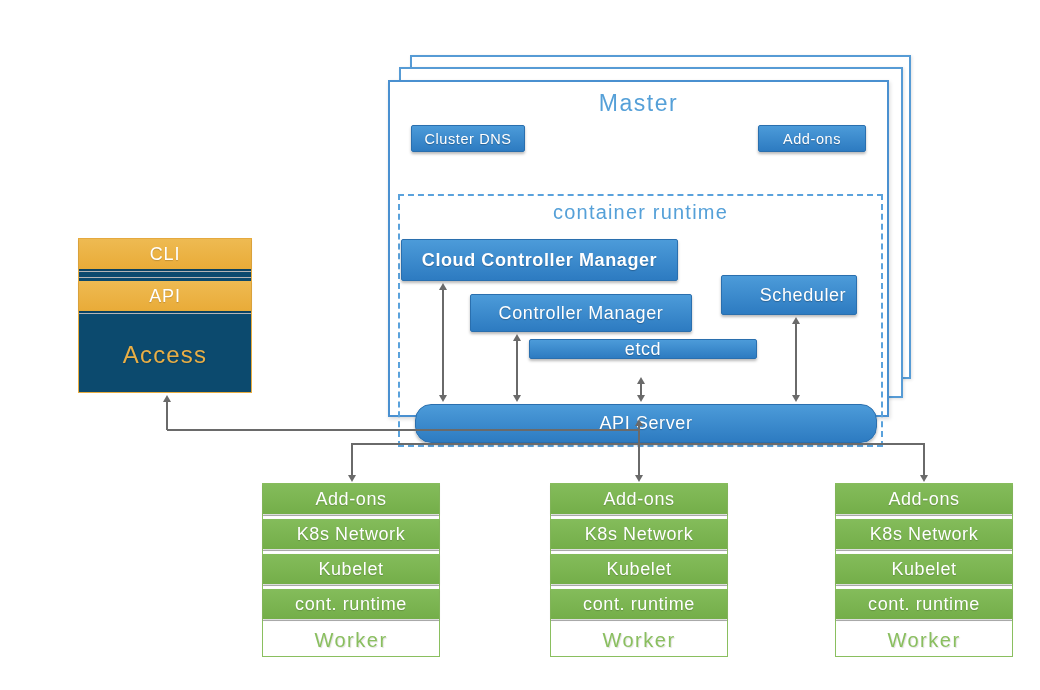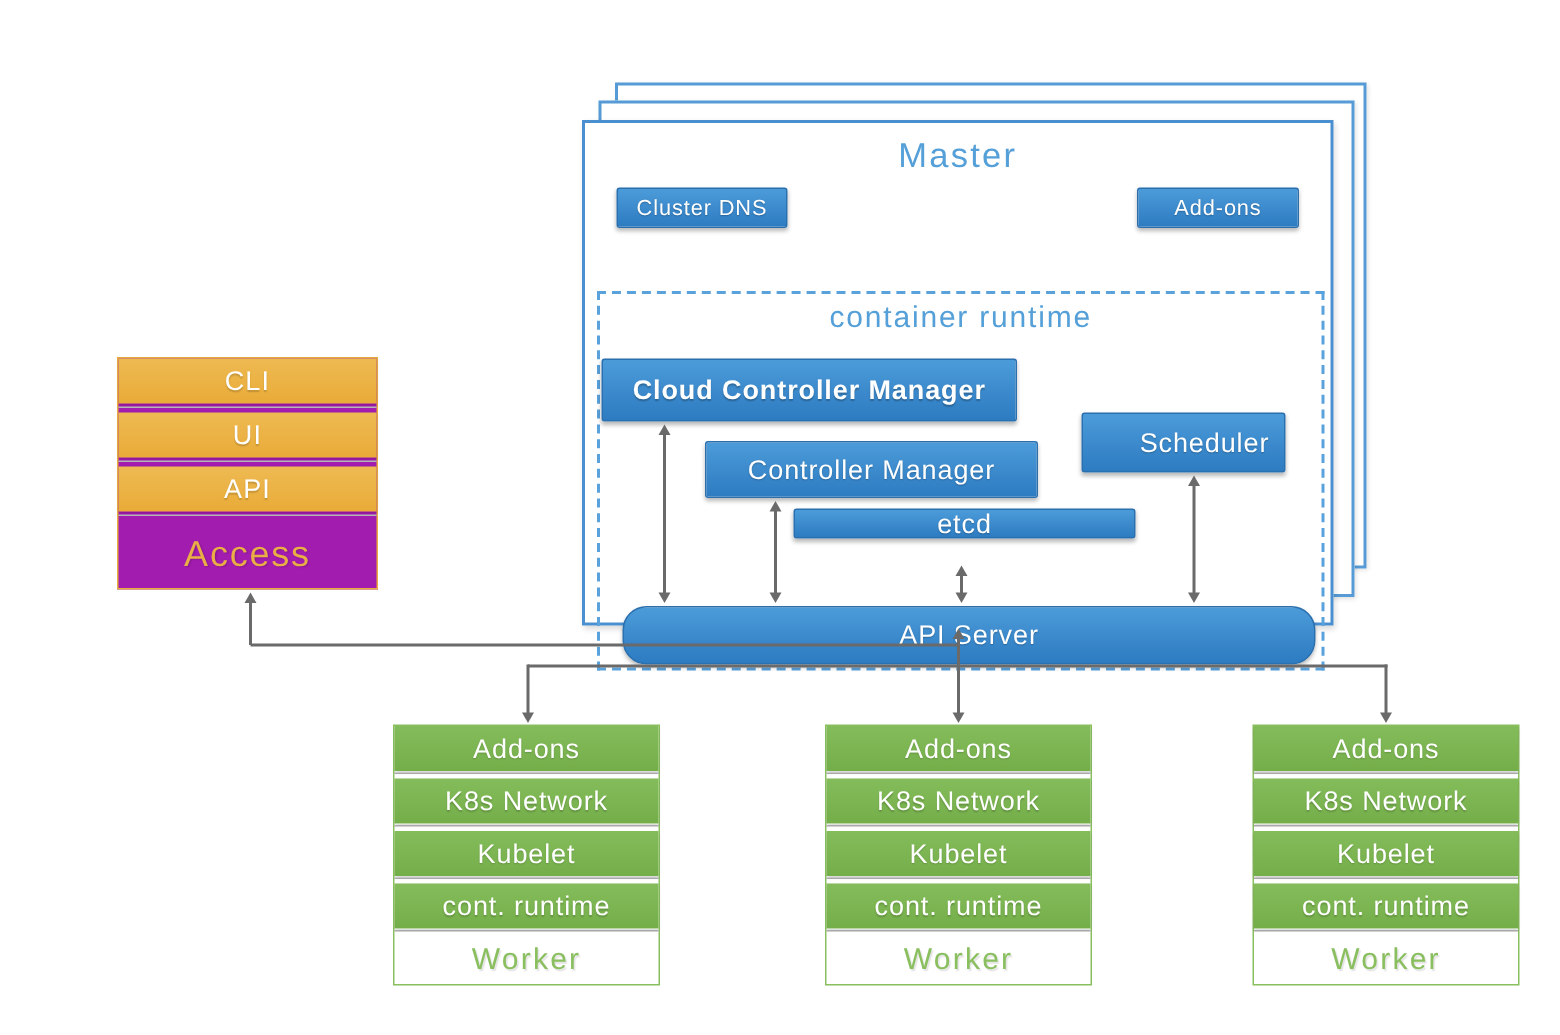--- a/index.html
+++ b/index.html
@@ -52,21 +52,21 @@
 
   .v-access { left:163px; top:401px; height:29px; }
   .h-access { left:167px; top:429px; width:473px; }
   .h-workers{ left:352px; top:443px; width:573px; }
   .v-w1 { left:348px; top:443px; height:33px; }
   .v-mid{ left:635px; top:425px; height:51px; }
   .v-w3 { left:920px; top:443px; height:33px; }
 
   
   .access-stack { position:absolute; left:78px; top:238px; width:174px; height:155px;
-                  background:#a21caf; border:1px solid #e8ac3f; display:flex; flex-direction:column; }
+                  background:#0c4a6e; border:1px solid #e8ac3f; display:flex; flex-direction:column; }
   .orange-row { height:30px; flex:0 0 auto; display:flex; align-items:center; justify-content:center;
                 background:linear-gradient(180deg,#eeba52,#e9ab38); color:#ffffff; font-size:18px;
                 letter-spacing:.8px; text-shadow:0 1px 1px rgba(0,0,0,.18); box-shadow:0 1px 2px rgba(0,0,0,.2); }
   .sep { height:6px; flex:0 0 auto; position:relative; }
   .sep::before { content:""; position:absolute; left:0; right:0; top:2px; height:1px; background:#b5b5b5; }
   .access-title { flex:1 1 auto; display:flex; align-items:center; justify-content:center;
                   color:#e9ae45; font-size:24px; letter-spacing:1.2px; text-shadow:1px 1px 1px rgba(0,0,0,.15); }
 
   
   .worker-stack { position:absolute; top:483px; width:178px; height:174px;
@@ -141,21 +141,20 @@
       <span class="head down"></span>
     </div>
   <div class="conn-v v-w3">
       <span class="line"></span>
       <span class="head down"></span>
     </div>
 
   <div class="access-stack">
     <div class="orange-row">CLI</div>
     <div class="sep"></div>
-    <div class="orange-row">UI</div>
     <div class="sep"></div>
     <div class="orange-row">API</div>
     <div class="sep"></div>
     <div class="access-title">Access</div>
   </div>
 
   <div class="worker-stack ws1">
     <div class="green-row">Add-ons</div>
     <div class="wsep"></div>
     <div class="green-row">K8s Network</div>

